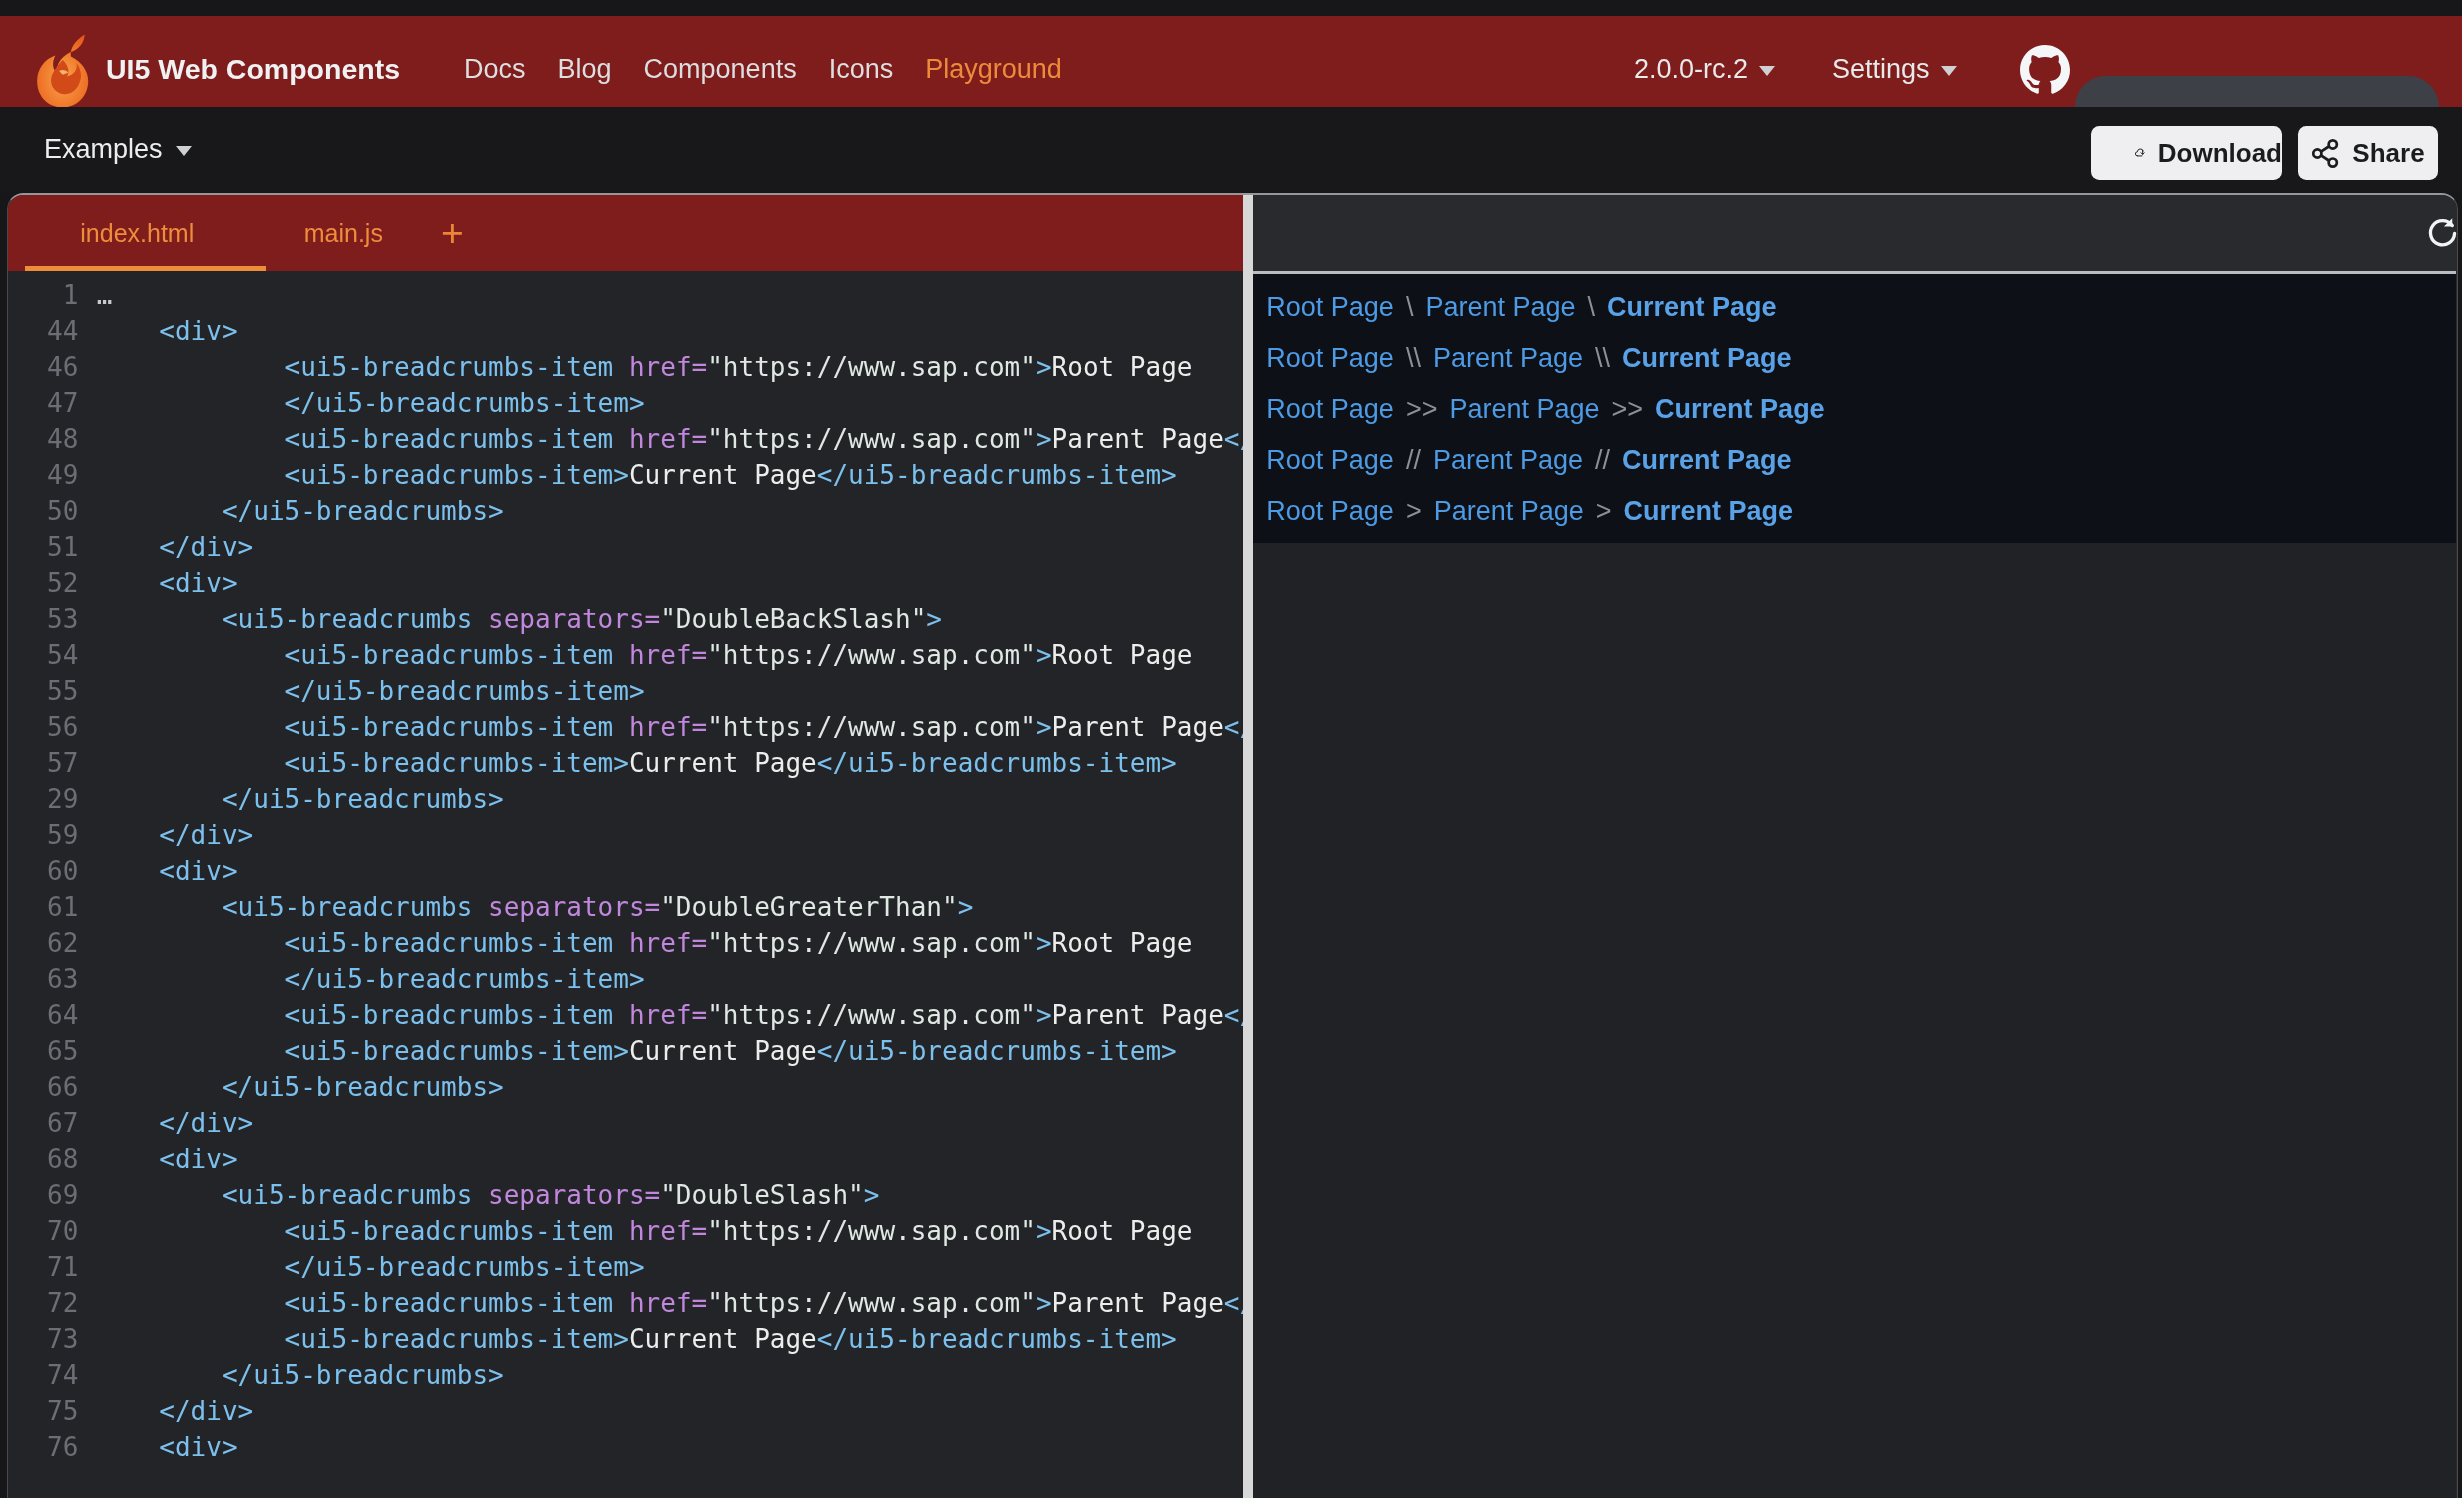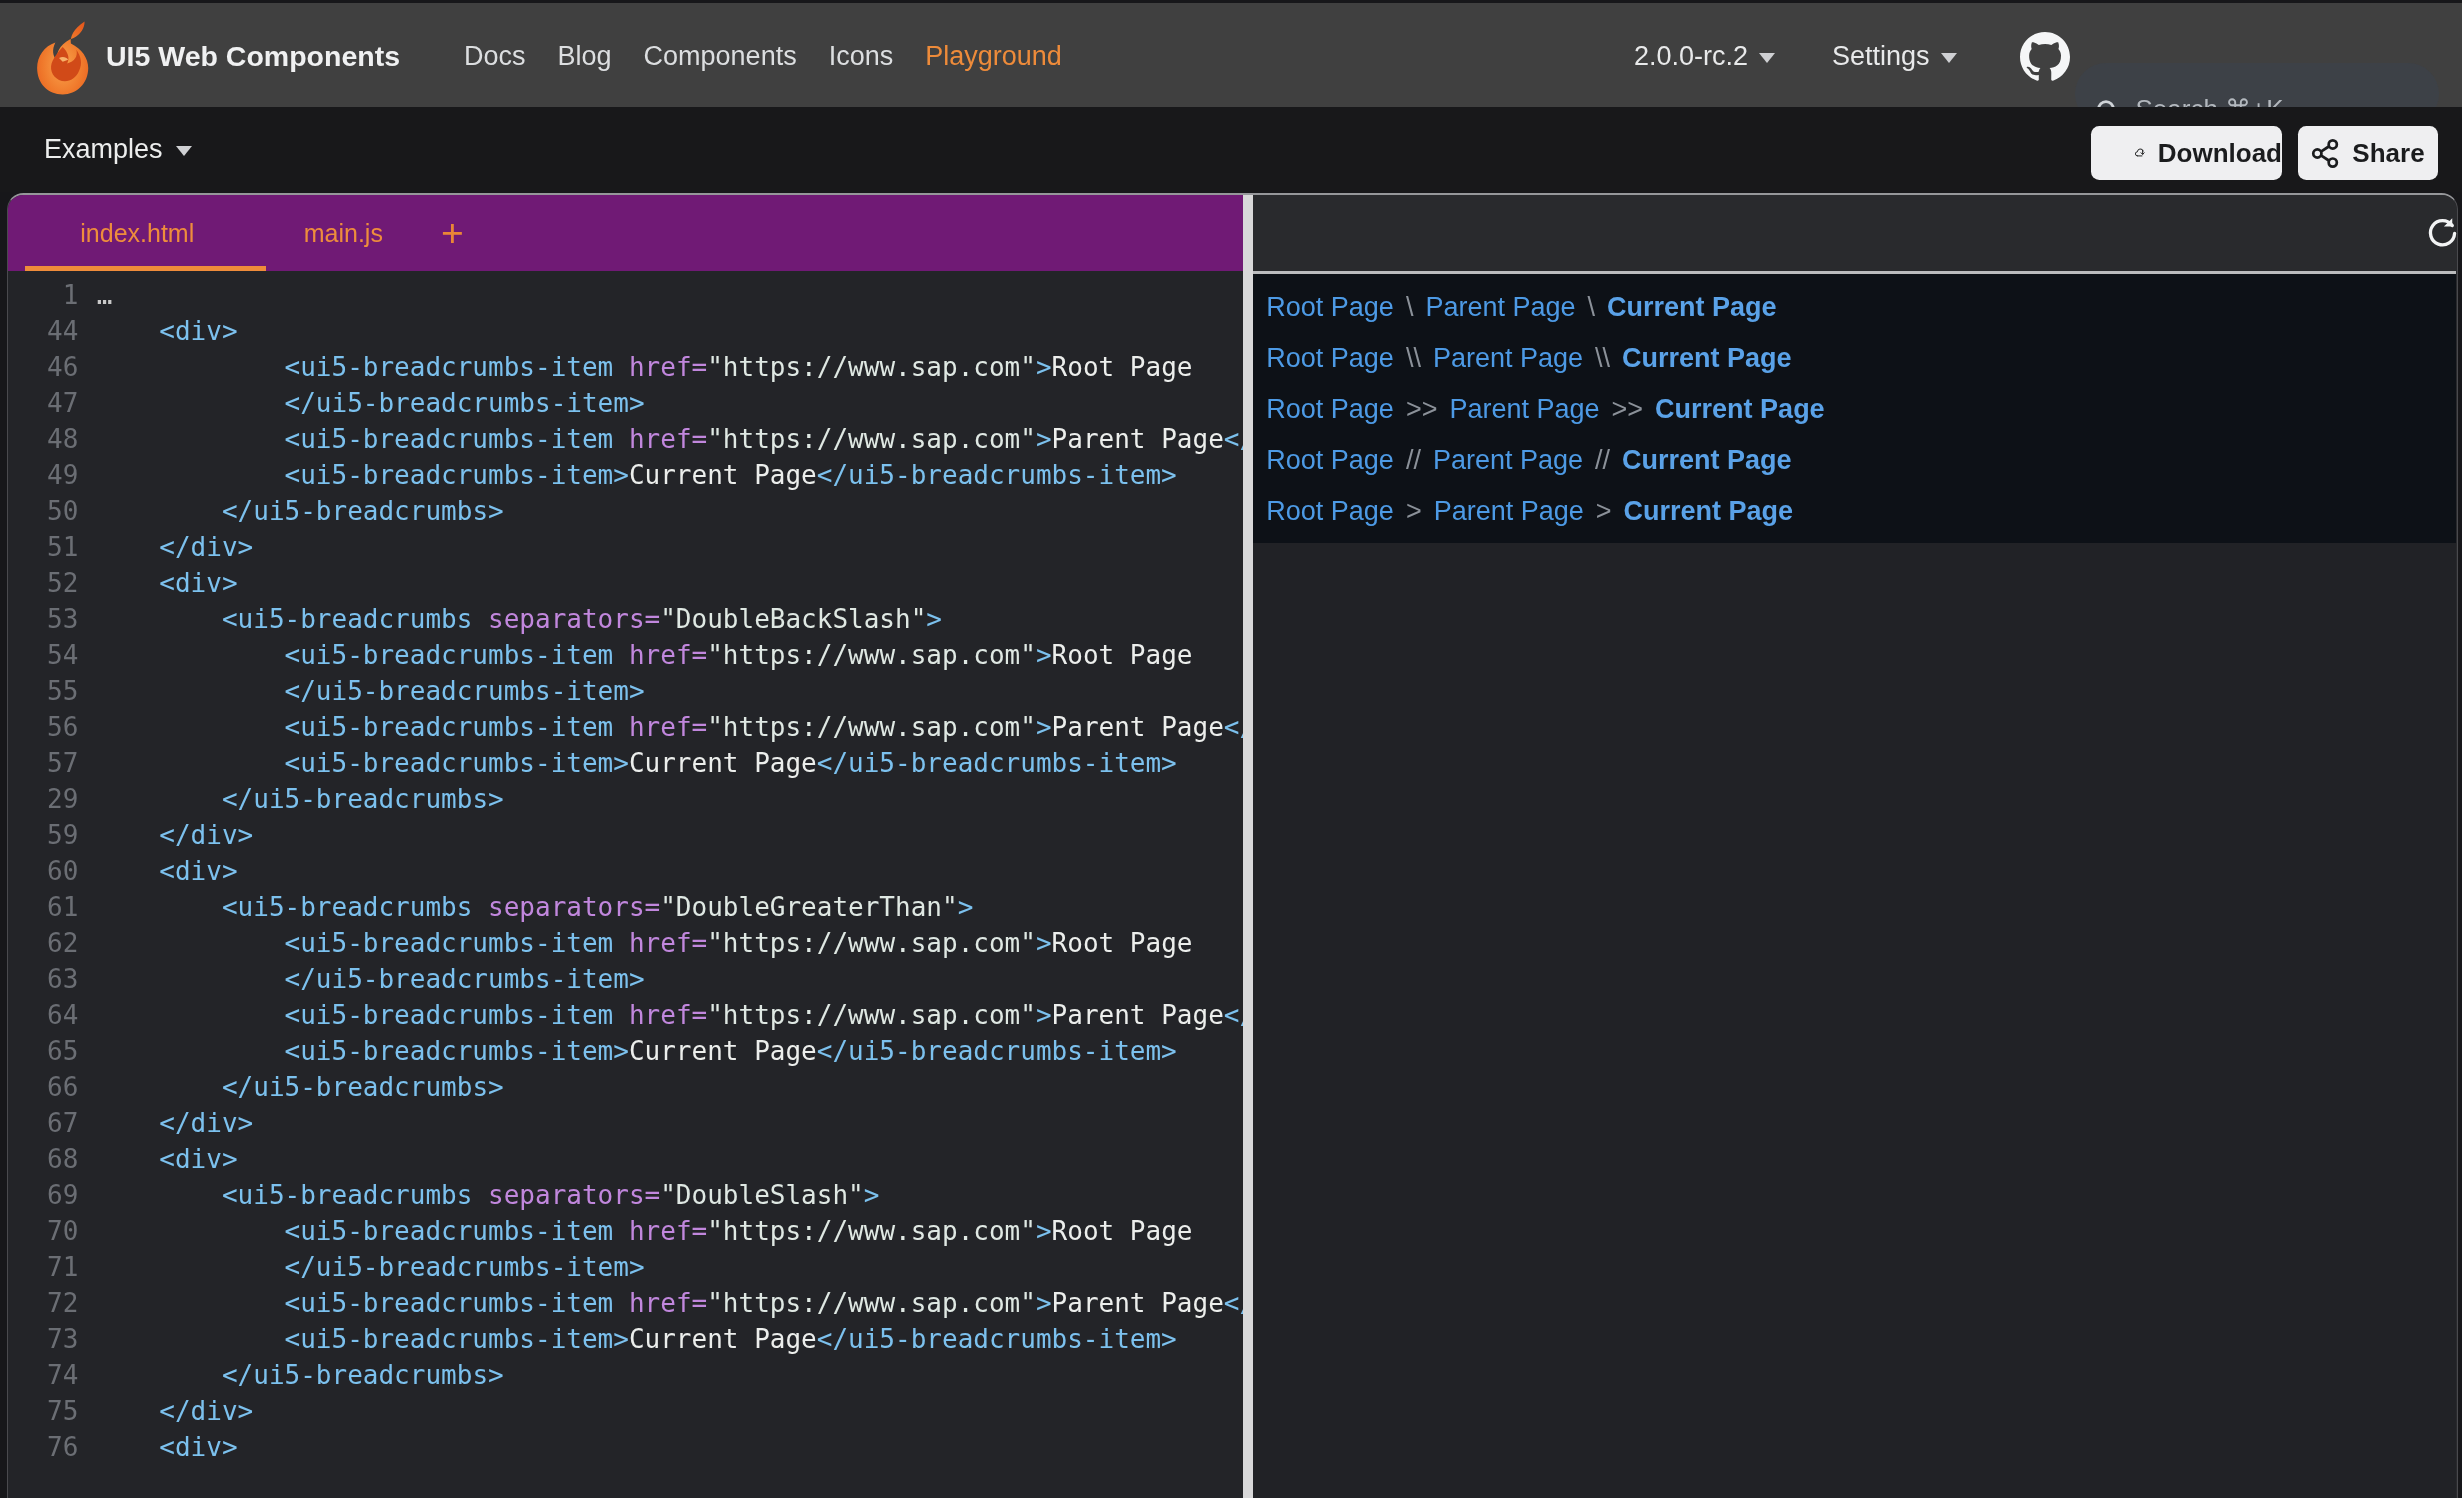--- a/index.html
+++ b/index.html
@@ -1,21 +1,21 @@
 <!DOCTYPE html>
 <html style="font-size:14.7px"><head>
 <meta charset="utf-8">
 <style>
   html,body{margin:0;padding:0;background:#17171a;}
   body{width:2462px;height:1498px;overflow:hidden;position:relative;
        font-family:"Liberation Sans",sans-serif;color:#e8e9ea;}
   .abs{position:absolute;}
 
   
-  .header{left:0;top:3px;width:2462px;height:107px;background:#404040;}
+  .header{left:0;top:16px;width:2462px;height:107px;background:#7f1d1d;}
   .logo{left:27.5px;top:13px;width:73px;height:84px;}
   .site-title{left:106px;top:0;height:107px;line-height:107px;font-size:28.5px;font-weight:700;color:#f0f1f2;}
   .nav{left:464px;top:0;height:107px;display:flex;align-items:center;gap:32px;}
   .nav a{font-size:27px;color:#dcdee0;text-decoration:none;cursor:pointer;}
   .nav a.active{color:#ee8b3a;}
   .hdr-right-item{top:0;height:107px;display:flex;align-items:center;gap:11px;font-size:27px;color:#e8e9ea;cursor:pointer;}
   .caret{width:0;height:0;border-left:8.3px solid transparent;border-right:8.3px solid transparent;border-top:10px solid #cfd0d3;margin-top:3.7px;}
   .gh{left:2020px;top:28.5px;width:50px;height:50px;cursor:pointer;}
   .search{left:2075px;top:20px;width:364px;height:62px;background:#3d4147;border-radius:31px;
           display:flex;align-items:flex-end;padding:0 0 0 20px;box-sizing:border-box;cursor:text;margin-top:40px;}
@@ -26,21 +26,21 @@
   .examples{left:44px;top:107px;height:85px;display:flex;align-items:center;gap:13px;font-size:27px;color:#eceded;cursor:pointer;}
   .btn{top:126px;height:54px;background:#efeff1;border-radius:8.3px;display:flex;align-items:center;
        justify-content:center;gap:12px;font-size:26px;font-weight:700;color:#1b1c1e;cursor:pointer;box-sizing:border-box;}
   .btn-download{left:2091px;width:191px;padding-left:44px;}
   .btn-share{left:2298px;width:140px;}
 
   
   .panel{left:7.3px;top:193px;width:2451px;height:1306px;background:#292a2d;
          border-top:2.8px solid #96979a;border-left:1.8px solid #4a4a4e;border-right:1.8px solid #4a4a4e;
          border-radius:16.5px 16.5px 0 0;box-sizing:border-box;overflow:hidden;}
-  .tabbar{left:0;top:0;width:1235px;height:76px;background:#701a75;display:flex;align-items:stretch;}
+  .tabbar{left:0;top:0;width:1235px;height:76px;background:#7f1d1d;display:flex;align-items:stretch;}
   .tab{position:relative;display:flex;align-items:center;justify-content:center;font-size:25px;
        color:#ee8d3c;cursor:pointer;}
   .tab.t0{width:258px;}
   .tab.t1{width:154px;}
   .tab .underline{position:absolute;left:16.5px;right:0;bottom:0;height:4.6px;background:#ef8c3a;display:none;}
   .tab.active .underline{display:block;}
   .addtab{width:64px;display:flex;align-items:center;justify-content:center;font-size:39px;font-weight:300;color:#ea8636;cursor:pointer;}
 
   .code{left:0;top:76px;width:1235px;height:1227px;background:#232428;overflow:hidden;
         font-family:"DejaVu Sans Mono",monospace;font-size:26px;padding-top:6.4px;box-sizing:border-box;}

